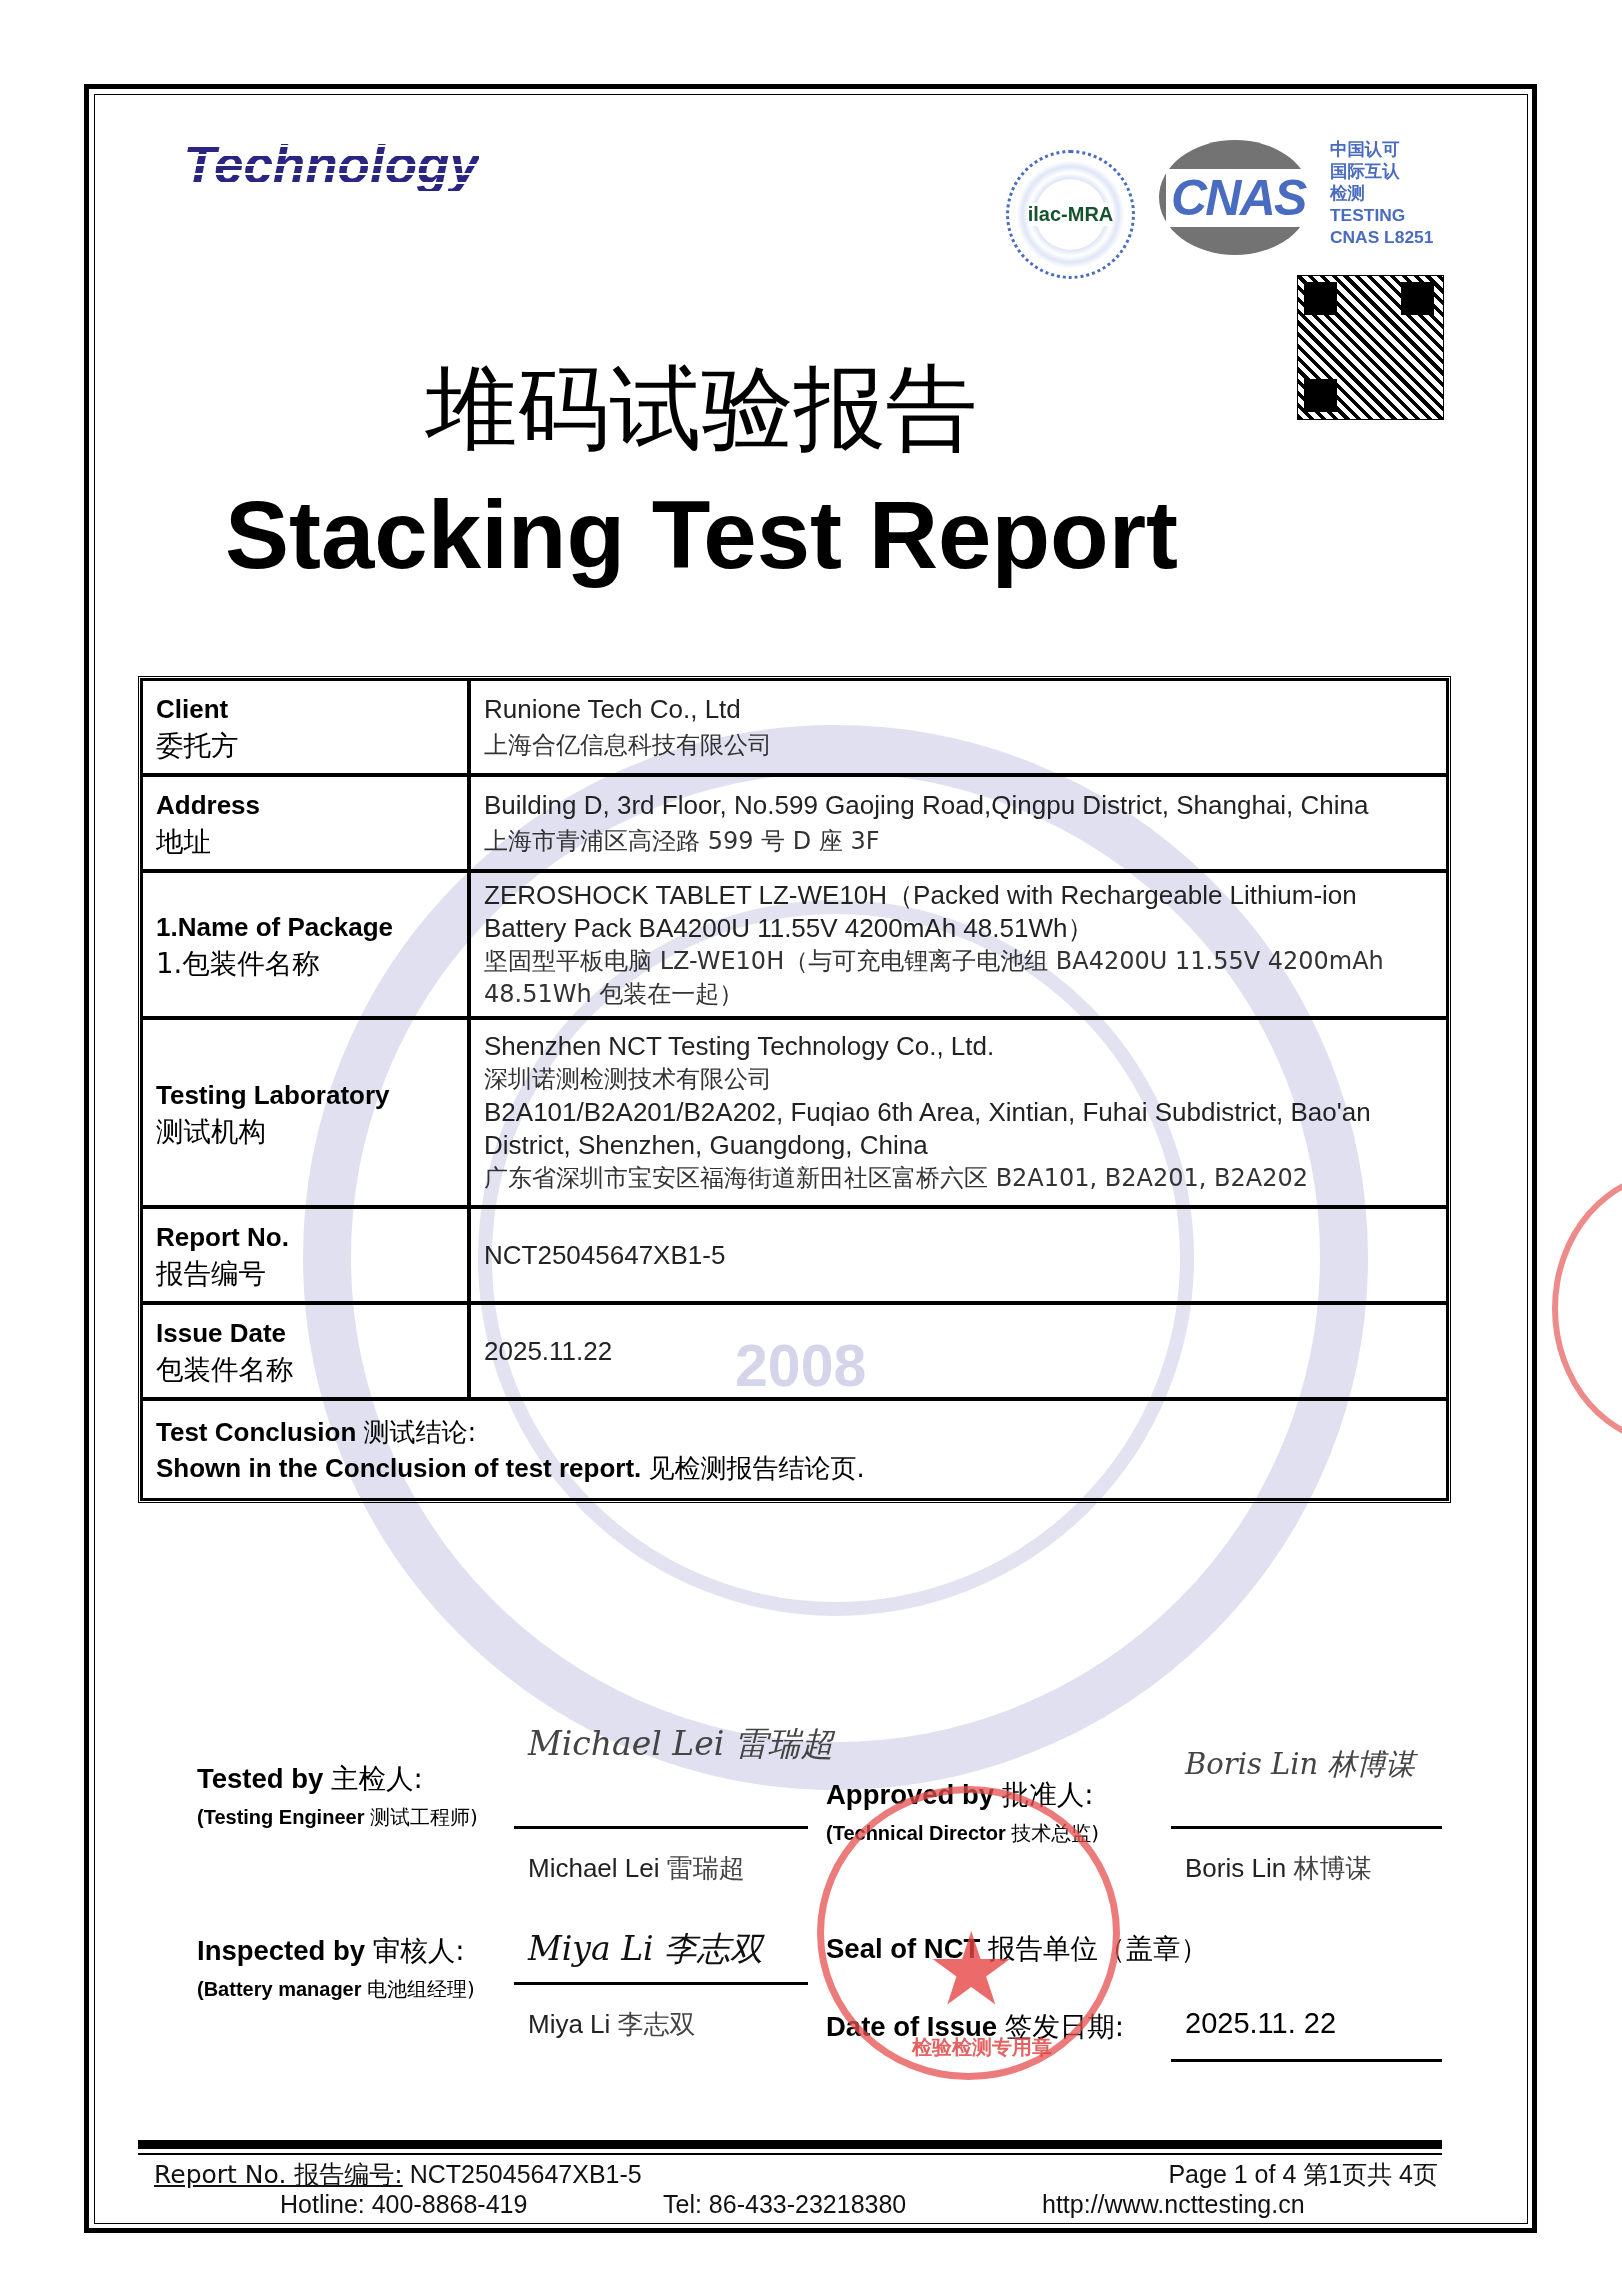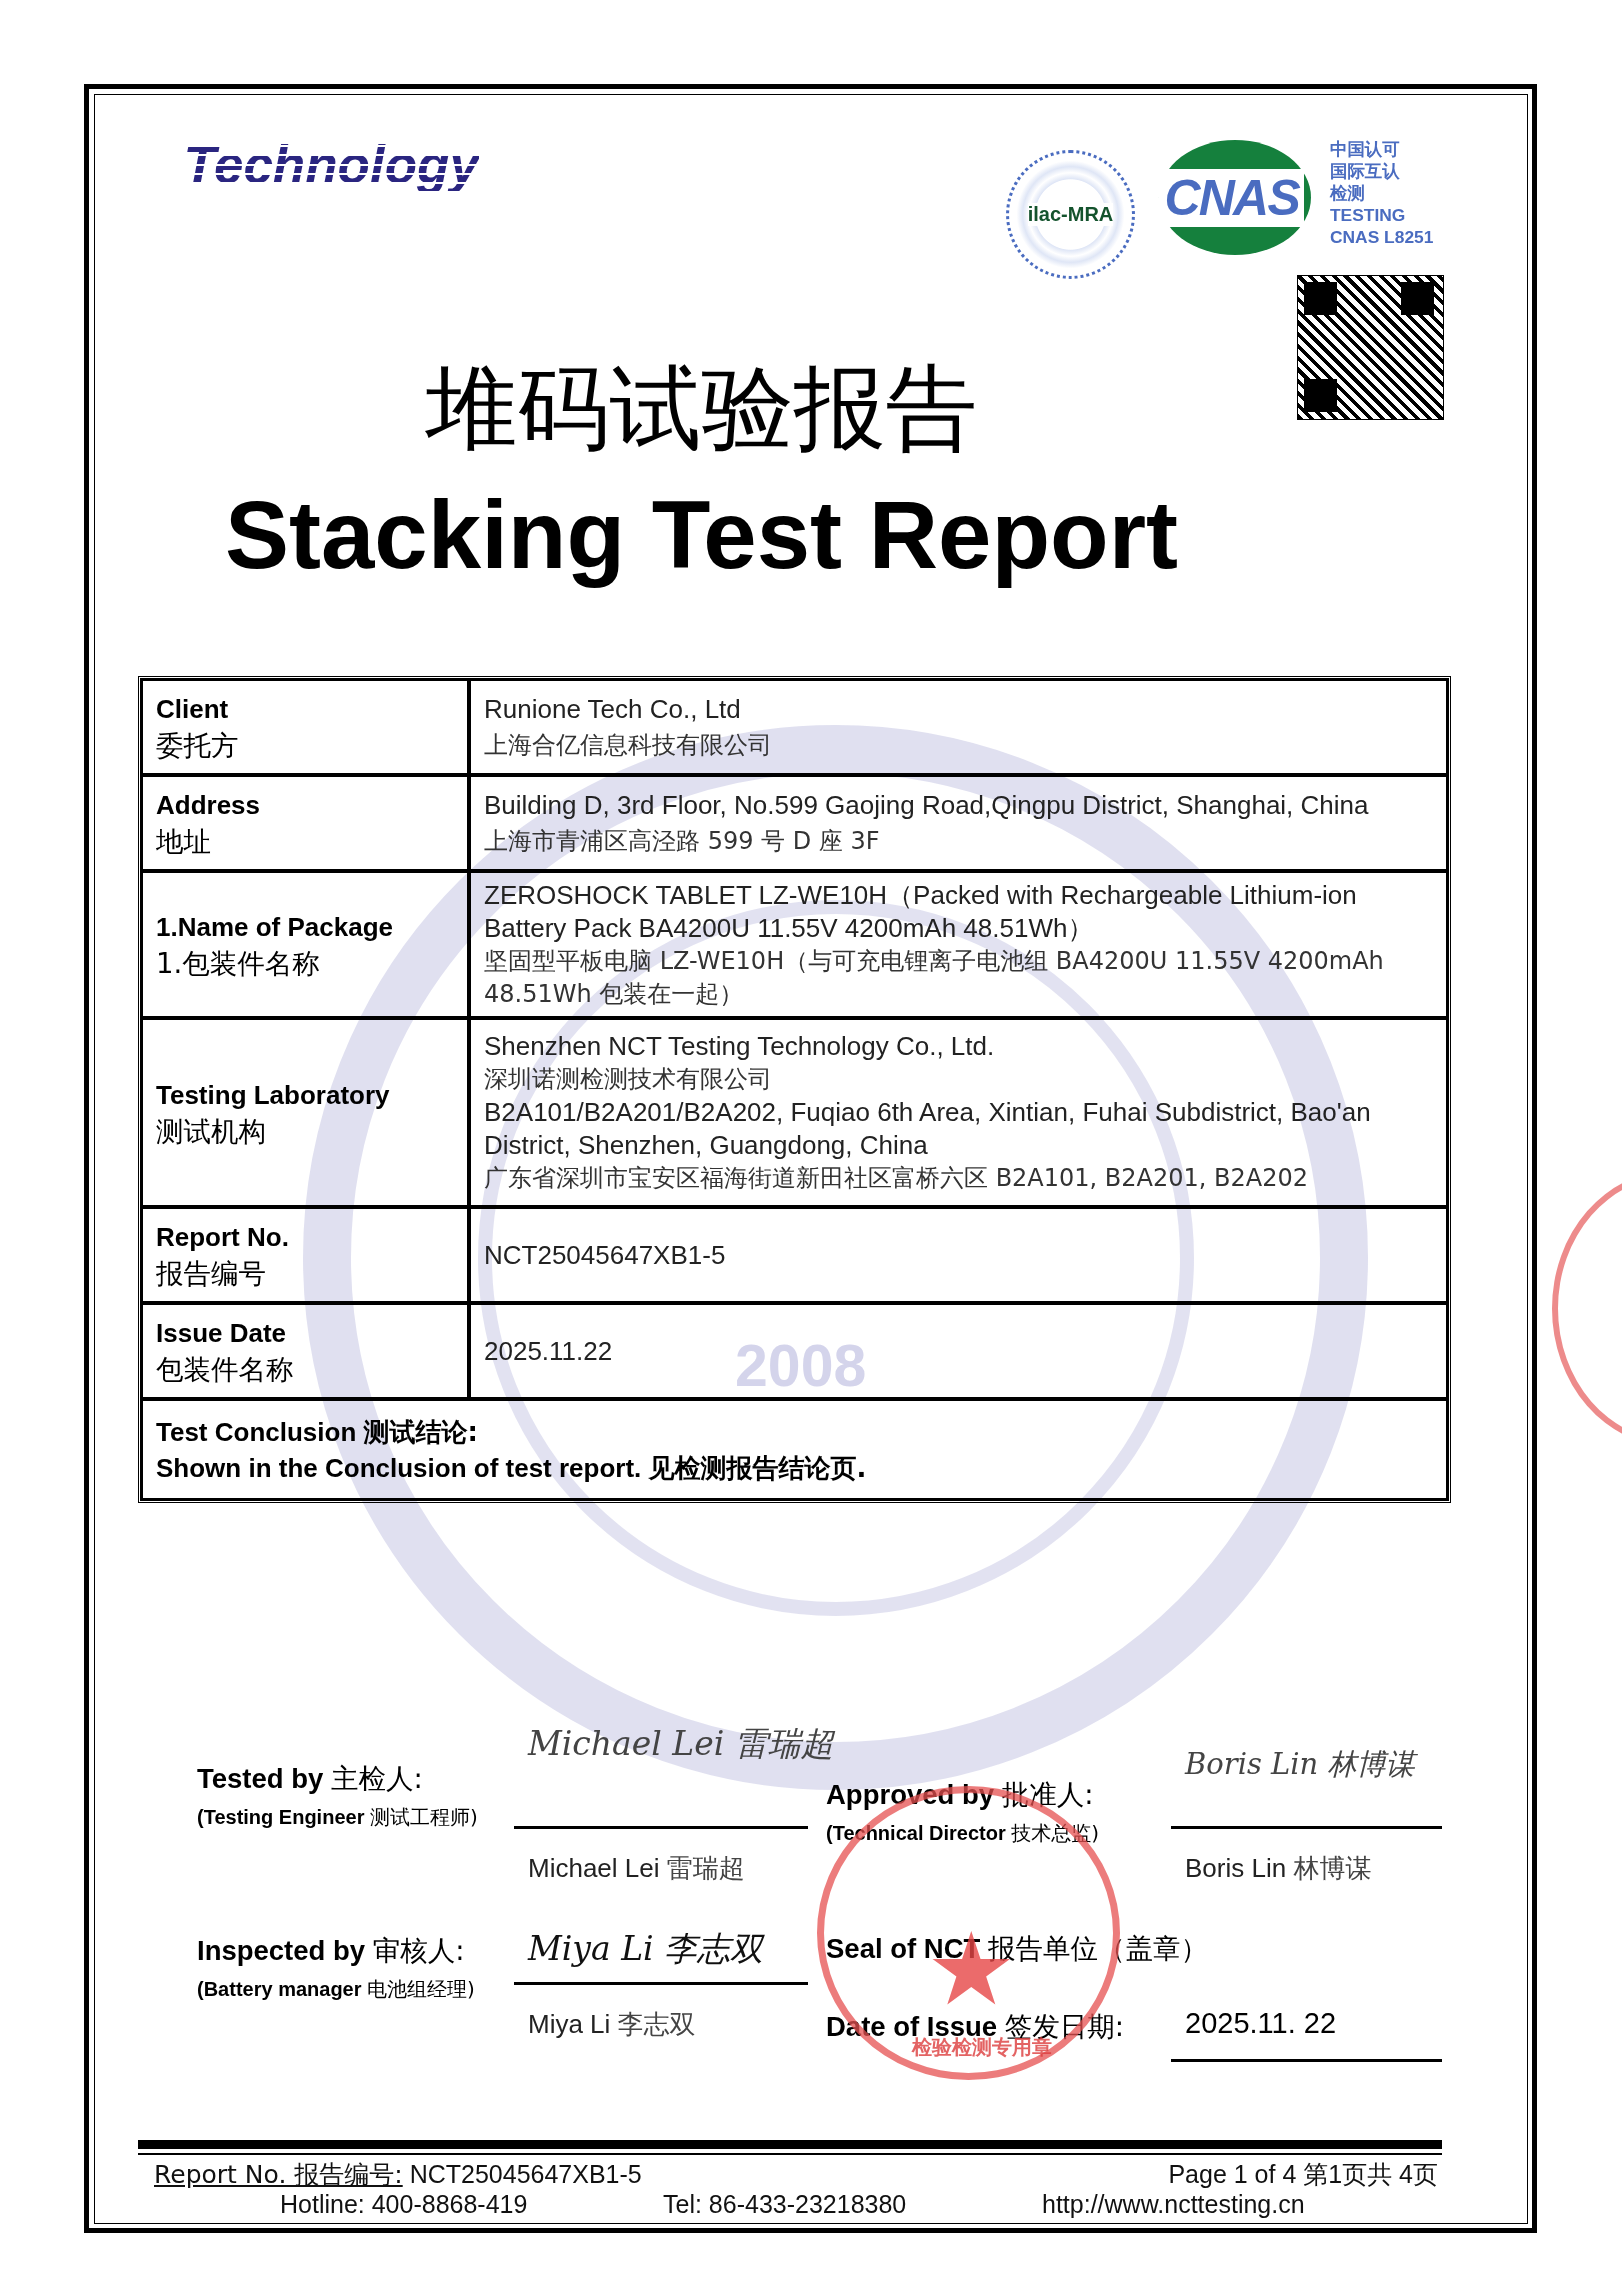--- a/index.html
+++ b/index.html
@@ -10,21 +10,21 @@
 
   
   .logo { position: absolute; left: 156px; top: 138px; display: flex; align-items: flex-end; }
   .logo-nct { font-family: "Liberation Sans", sans-serif; font-weight: bold; font-style: italic; font-size: 99px; color: #2a2580; letter-spacing: 3.7px; line-height: 1;
     background: repeating-linear-gradient(180deg, #2a2580 0 11px, #ffffff 11px 13.8px); -webkit-background-clip: text; background-clip: text; -webkit-text-fill-color: transparent; }
   .logo-tech { font-family: "Liberation Sans", sans-serif; font-weight: bold; font-style: italic; font-size: 53px; color: #2a2580; margin-left: 27.5px; margin-bottom: 5.5px; line-height: 1;
     background: repeating-linear-gradient(180deg, #2a2580 0 7.3px, #ffffff 7.3px 9.2px); -webkit-background-clip: text; background-clip: text; -webkit-text-fill-color: transparent; }
 
   
   .ilac { position: absolute; left: 1006px; top: 150px; width: 129px; height: 129px; border-radius: 50%; border: 3.7px dotted #4a6cc0; box-sizing: border-box; display: flex; align-items: center; justify-content: center; color: #14532d; font-weight: bold; font-size: 26px; background: radial-gradient(circle, #ffffff 40%, #dfe6f6 41%, #ffffff 48%, #dfe6f6 55%, #ffffff 62%); }
-  .cnas { position: absolute; left: 1159px; top: 140px; width: 152px; height: 115px; border-radius: 50%; background: #15803d; display: flex; align-items: center; justify-content: flex-start; }
+  .cnas { position: absolute; left: 1159px; top: 140px; width: 152px; height: 115px; border-radius: 50%; background: #737373; display: flex; align-items: center; justify-content: flex-end; }
   .cnas span { font-size: 50px; font-weight: bold; color: #4a6cc0; background: #fff; padding: 0 5.5px; font-style: italic; letter-spacing: -1.8px; }
   .cnas-text { position: absolute; left: 1330px; top: 138px; color: #4a6cc0; font-weight: bold; font-size: 17.4px; line-height: 22px; }
   .qr { position: absolute; left: 1297px; top: 275px; width: 147px; height: 145px; border: 1.8px solid #000; box-sizing: border-box;
     background:
       linear-gradient(#000,#000) 5.5px 5.5px/33px 33px no-repeat,
       linear-gradient(#000,#000) 103px 5.5px/33px 33px no-repeat,
       linear-gradient(#000,#000) 5.5px 103px/33px 33px no-repeat,
       repeating-linear-gradient(45deg, #000 0 3.7px, #fff 3.7px 8.3px),
       repeating-linear-gradient(-30deg, #000 0 2.8px, #fff 2.8px 7.3px); }
 
@@ -45,21 +45,21 @@
   .info-table td.value { color: #222; }
   .value .line { display: block; }
   .value .cn { font-family: "DejaVu Sans", sans-serif; color: #333; font-size: 24px; }
   .row-client td { height: 81px; }
   .row-address td { height: 81px; }
   .row-package td { height: 129px; }
   .row-lab td { height: 174px; }
   .row-report td { height: 81px; }
   .row-date td { height: 81px; }
   .row-conclusion td { height: 86px; font-weight: bold; }
-  .row-conclusion .cn { font-family: "DejaVu Sans", sans-serif; font-weight: bold; }
+  .row-conclusion .cn { font-family: "DejaVu Sans", sans-serif; font-weight: normal; }
 
   
   .sig-block { position: absolute; }
   .sig-label { font-weight: bold; font-size: 27.5px; }
   .sig-label .cn { font-family: "DejaVu Sans", sans-serif; font-weight: normal; }
   .sig-role { font-size: 20px; font-weight: bold; line-height: 29px; margin-top: 5.5px; }
   .sig-role .cn { font-family: "DejaVu Sans", sans-serif; font-weight: normal; }
   .sig-line { position: absolute; height: 2.8px; background: #000; }
   .sig-script { position: absolute; font-family: "DejaVu Serif", serif; font-style: italic; color: #444; font-size: 33px; }
   .sig-name { position: absolute; font-size: 26px; color: #222; }

